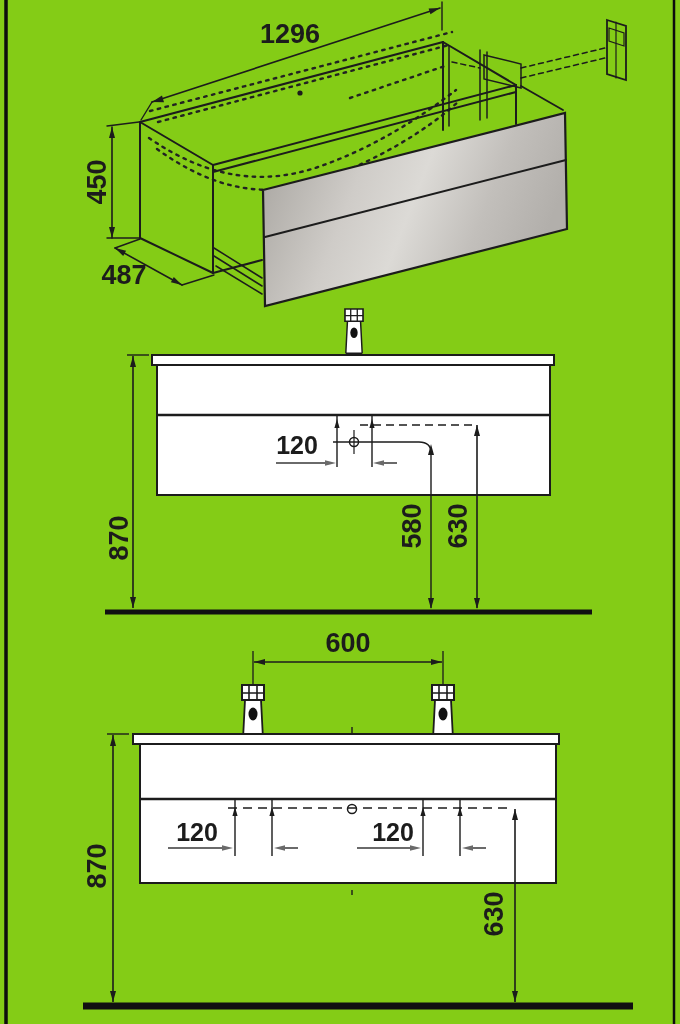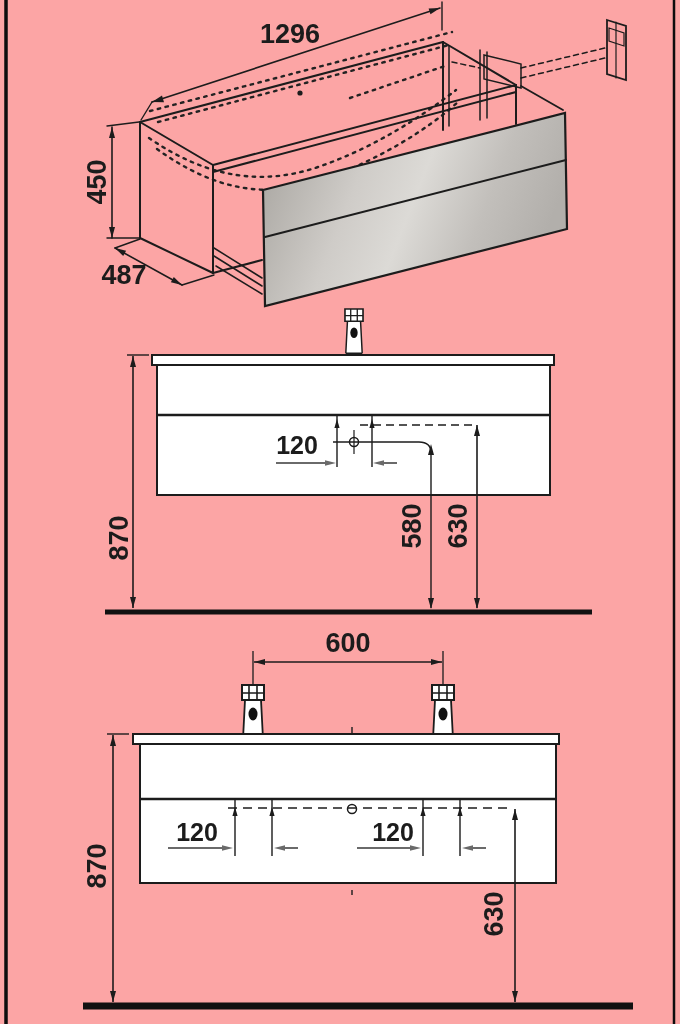--- a/index.html
+++ b/index.html
@@ -1,19 +1,19 @@
 <!DOCTYPE html>
 <html><head>
 <meta charset="utf-8">
 <style>
   html,body{margin:0;padding:0;background:#ffffff;}
   .sheet{
     position:relative;
     width:680px;height:1024px;
-    background:#fca5a5;
+    background:#84cc16;
     overflow:hidden;
     font-family:"Liberation Sans", sans-serif;
   }
   svg{display:block;}
   text{
     font-family:"Liberation Sans", sans-serif;
     font-weight:600;
     fill:#1c1c1c;
   }
   .dim-txt{font-size:27px;}

